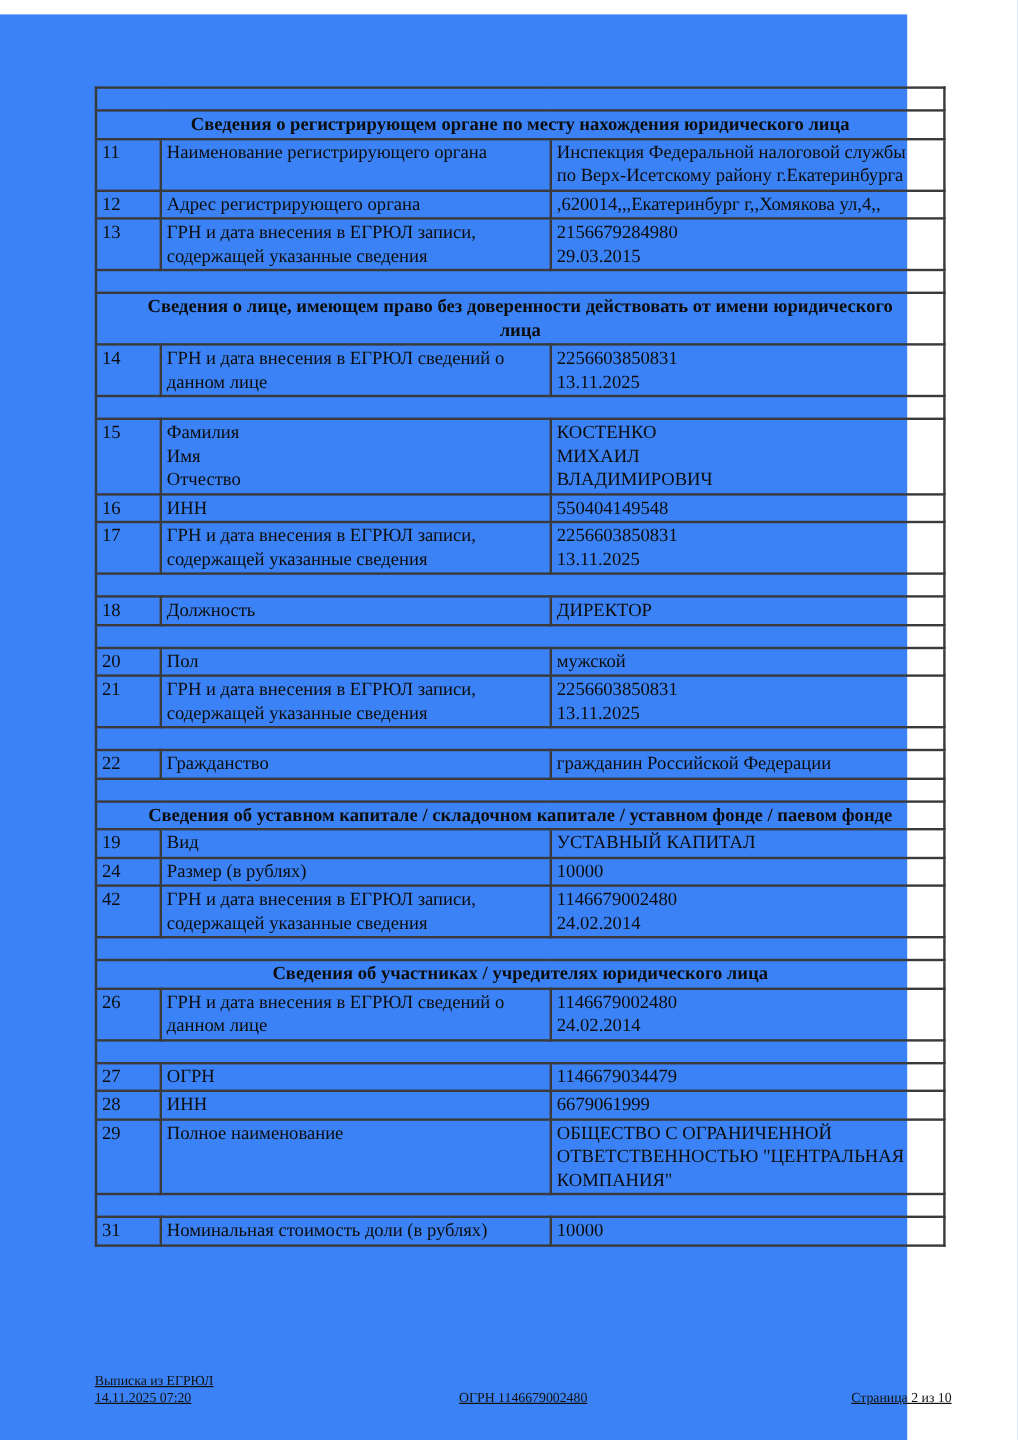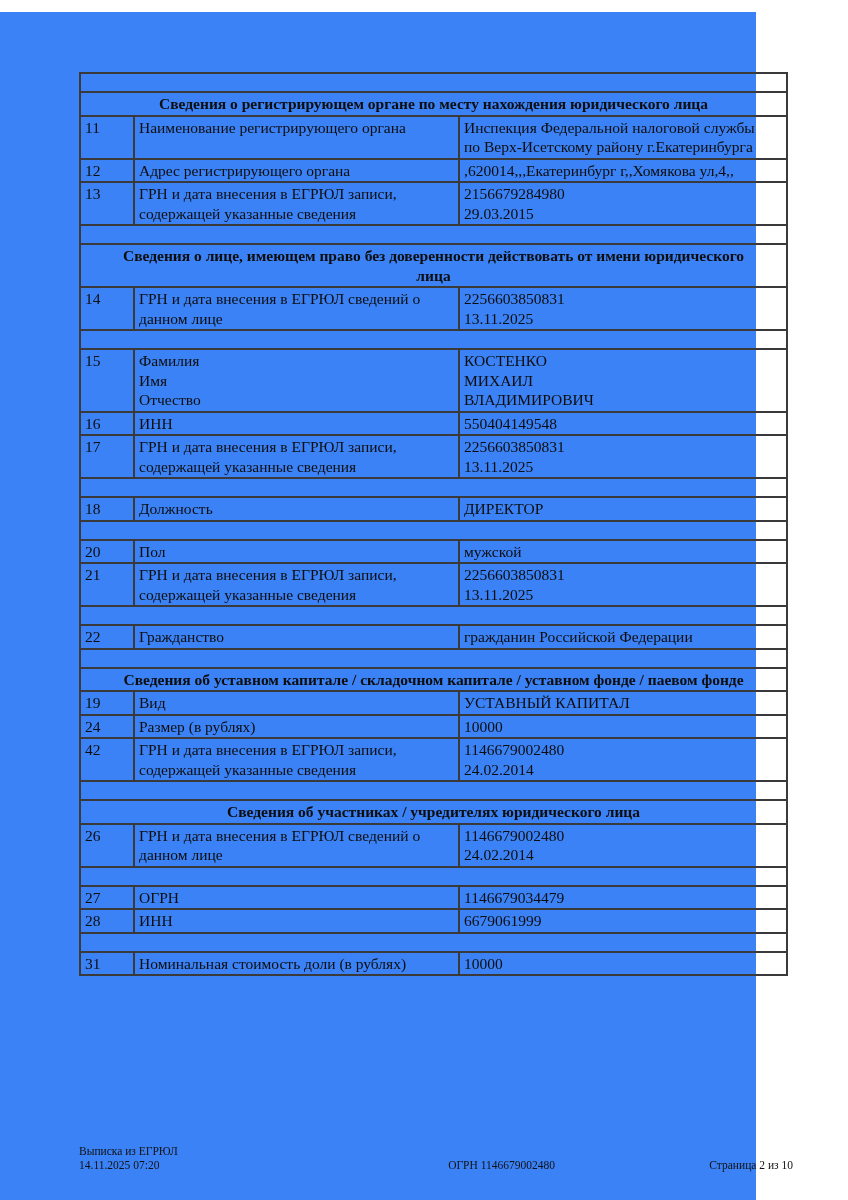--- a/index.html
+++ b/index.html
@@ -63,23 +63,24 @@
   .footer {
     position: absolute;
     left: 79px;
     top: 1133px;
     width: 714px;
     display: flex;
     align-items: flex-end;
     font-size: 11.5px;
     line-height: 13.5px;
     color: #111;
+    text-decoration: underline;
   }
   .footer .f-left  { flex: 1; text-align: left; }
-  .footer .f-center{ flex: 1; text-align: right; }
+  .footer .f-center{ flex: 1; text-align: center; }
   .footer .f-right { flex: 1; text-align: right; }
 </style>
 </head>
 <body>
 
 <div class="sheet">
 
   <table class="doc">
     <colgroup>
       <col style="width:54px">
@@ -221,20 +222,27 @@
         </tr>
         <tr>
           <td class="num">27</td>
           <td class="label">ОГРН</td>
           <td class="value">1146679034479</td>
         </tr>
         <tr>
           <td class="num">28</td>
           <td class="label">ИНН</td>
           <td class="value">6679061999</td>
+        </tr>
+        <tr>
+          <td class="num">29</td>
+          <td class="label">Полное наименование</td>
+          <td class="value">ОБЩЕСТВО С ОГРАНИЧЕННОЙ
+ОТВЕТСТВЕННОСТЬЮ "ЦЕНТРАЛЬНАЯ
+КОМПАНИЯ"</td>
         </tr>
         <tr class="spacer">
           <td colspan="3"></td>
         </tr>
         <tr>
           <td class="num">31</td>
           <td class="label">Номинальная стоимость доли (в рублях)</td>
           <td class="value">10000</td>
         </tr>
       </tbody>

